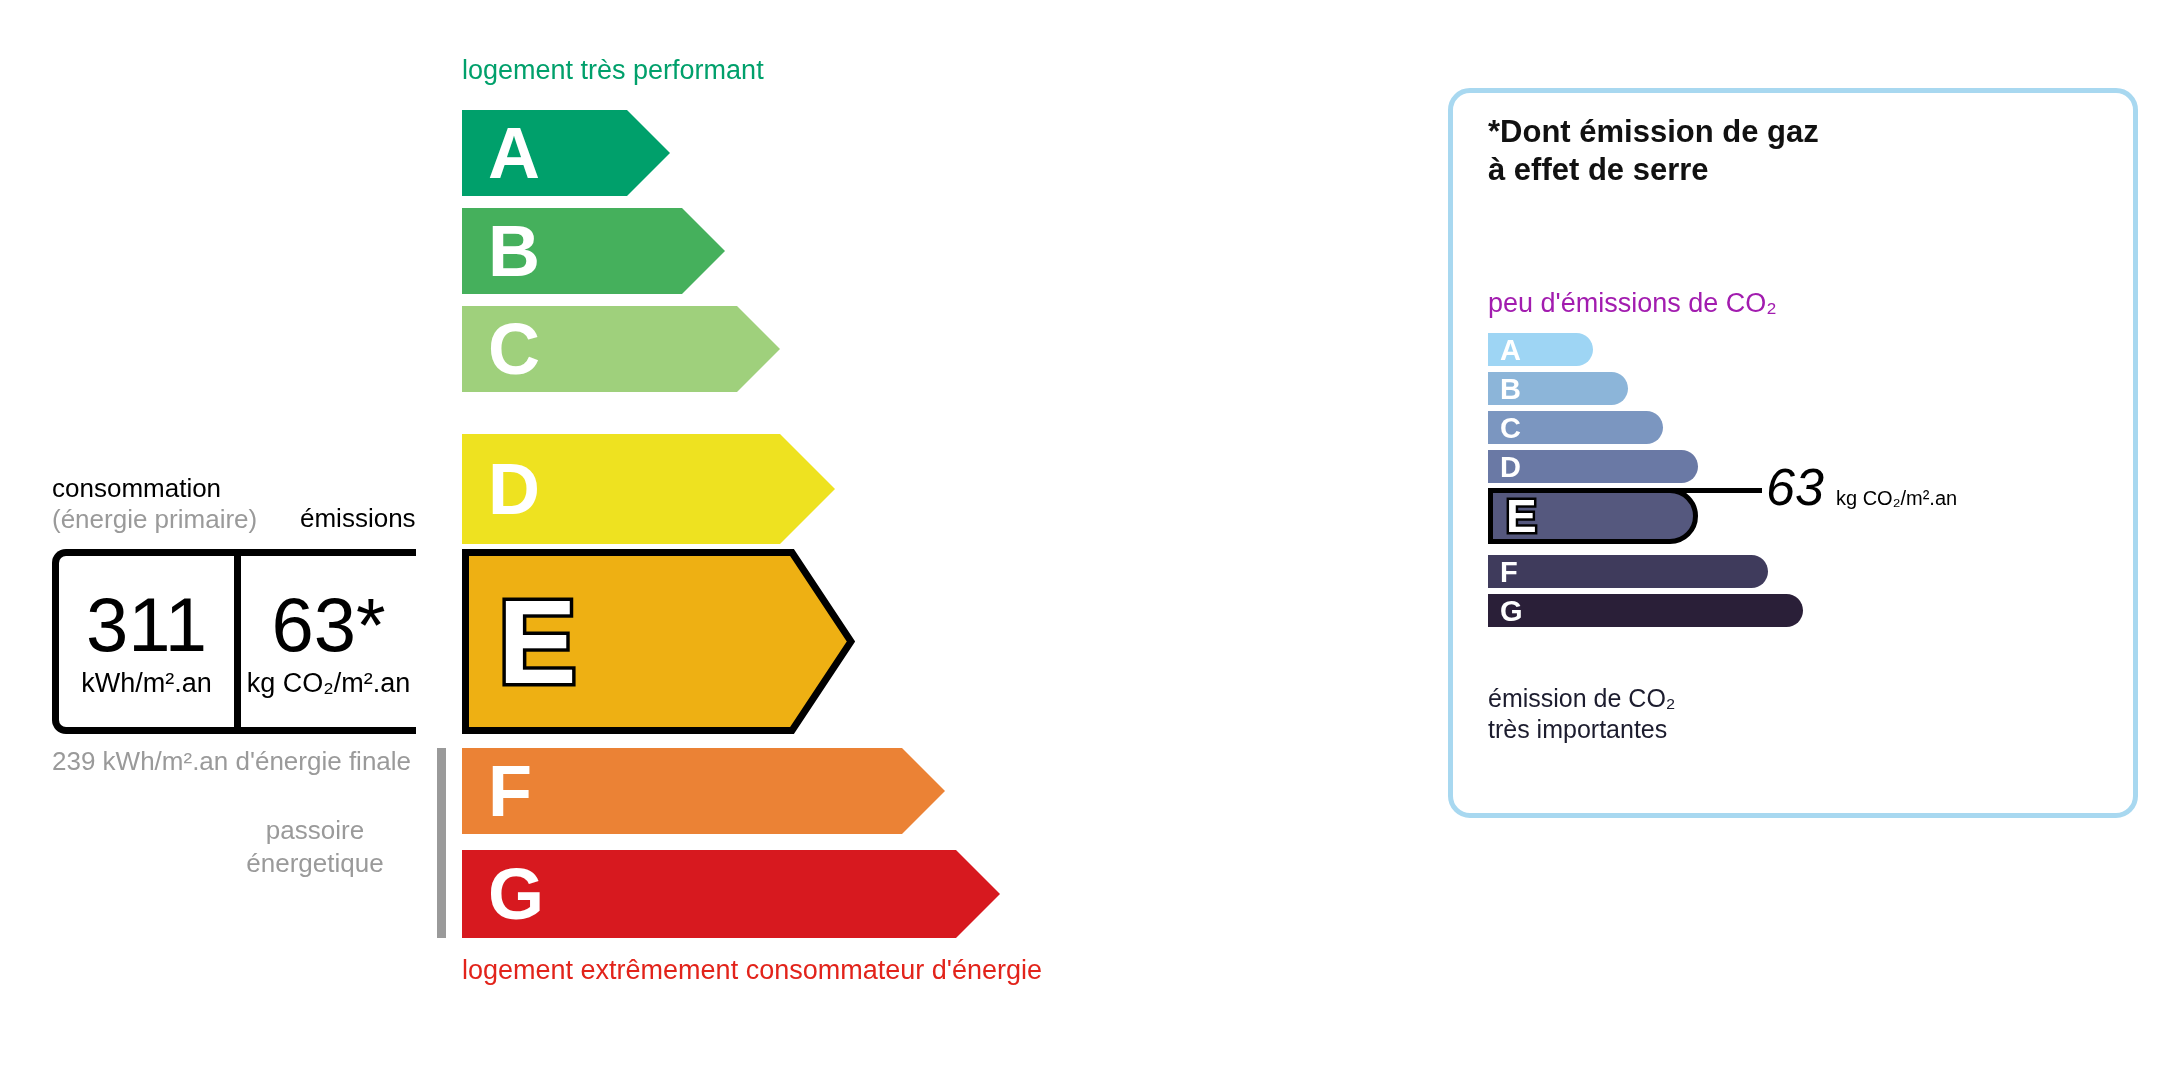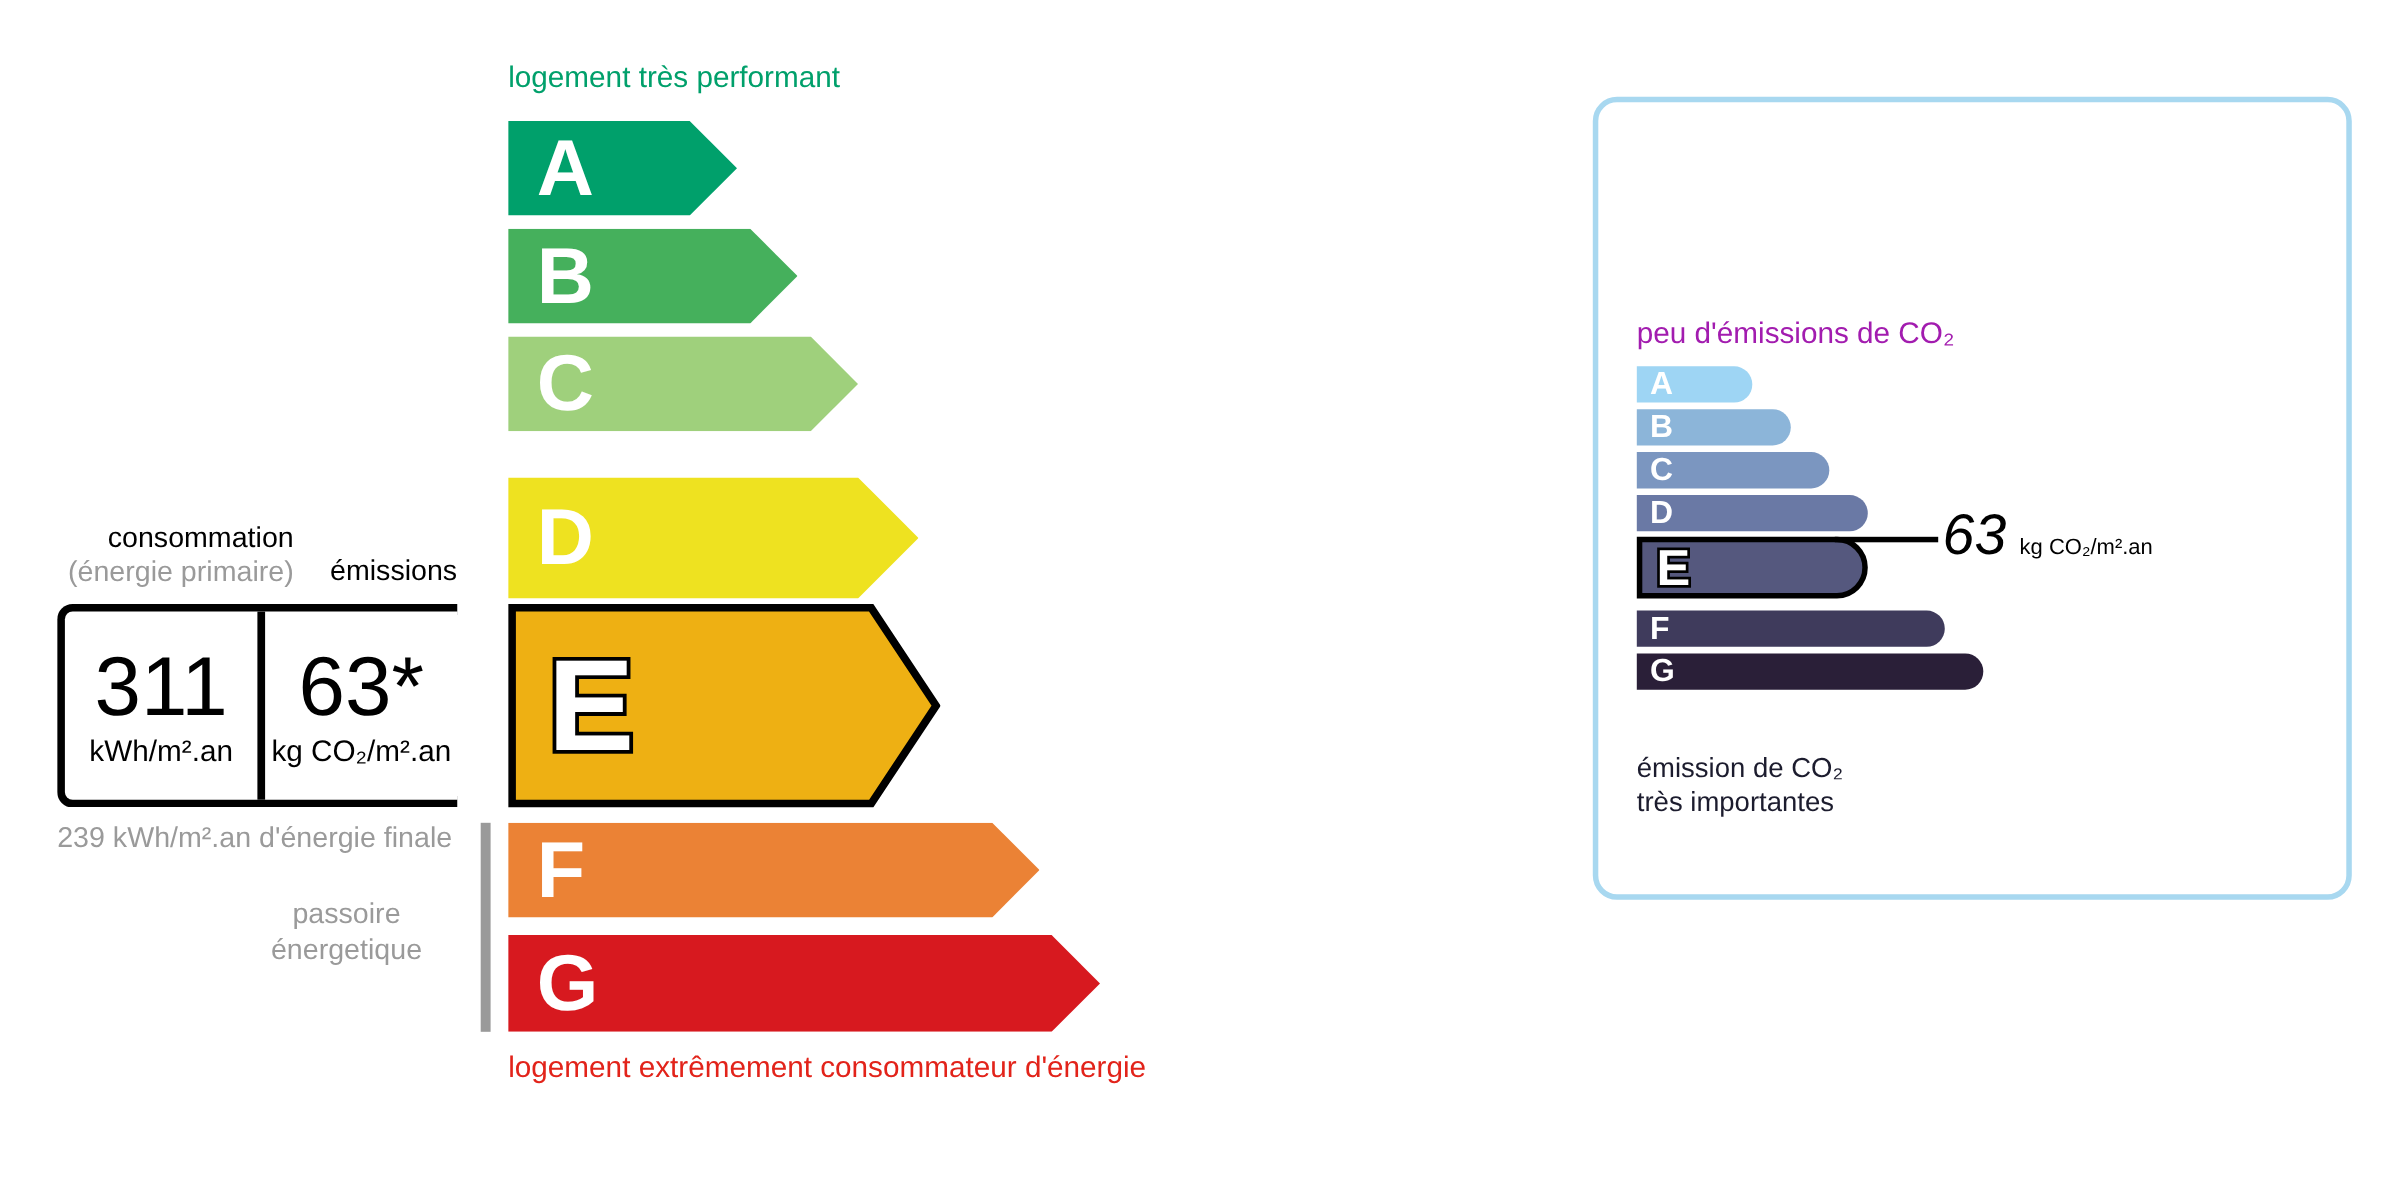--- a/index.html
+++ b/index.html
@@ -113,21 +113,21 @@
     left: 52px; top: 745px;
     font-size: 26px;
     line-height: 1.25;
     color: #9a9a9a;
   }
 
   .label-consommation {
     position: absolute;
     left: 52px; top: 473px;
     width: 215px;
-    text-align: right;
+    text-align: left;
     font-size: 26px;
     color: #000;
     line-height: 1.2;
   }
   .label-consommation .sub { color: #9a9a9a; display: block; }
 
   .label-emissions {
     position: absolute;
     left: 300px; top: 503px;
     font-size: 26px;
@@ -320,20 +320,22 @@
   <div class="final-energy">239 kWh/m².an
 d'énergie finale</div>
 
   <div id="passoire-bar"></div>
   <div id="passoire-label">passoire
 énergetique</div>
 </div>
 
 <div id="ges-panel">
 
+  <div id="ges-title">*Dont émission de gaz
+à effet de serre</div>
 
   <div id="ges-top-caption">peu d'émissions de CO₂</div>
 
   <div class="ges-row" style="top:240px;">
     <div class="ges-bar" style="width:105px;background:#9ed5f4;"></div>
     <span class="ges-letter">A</span>
   </div>
   <div class="ges-row" style="top:279px;">
     <div class="ges-bar" style="width:140px;background:#8cb5d9;"></div>
     <span class="ges-letter">B</span>

